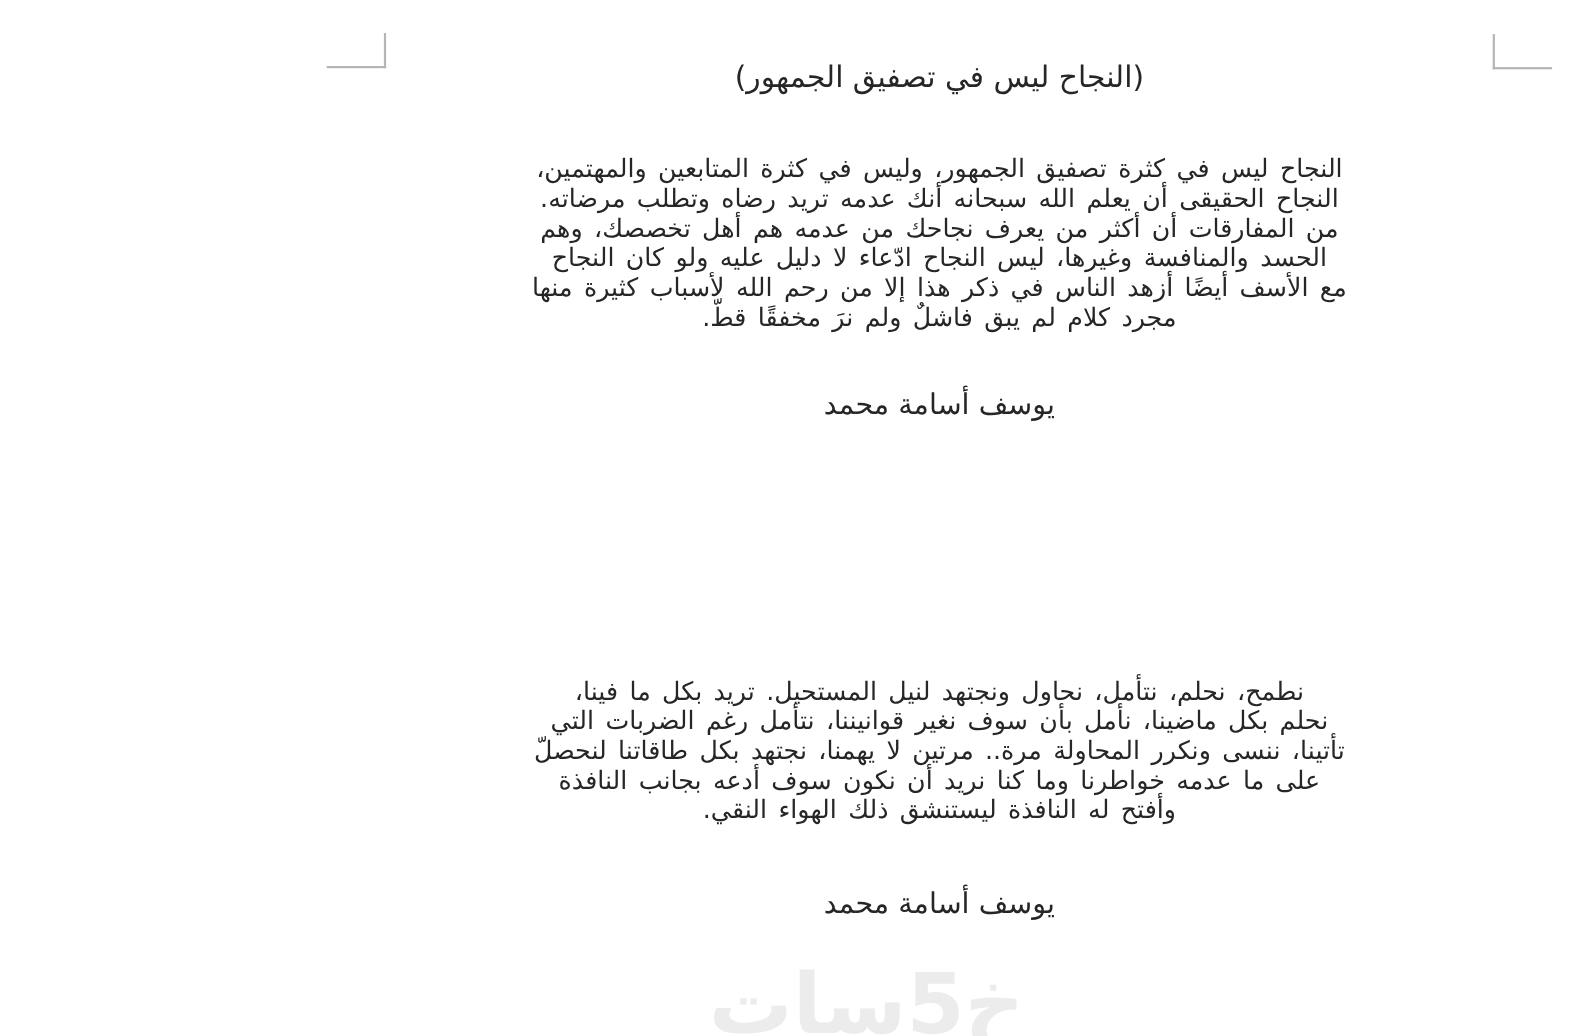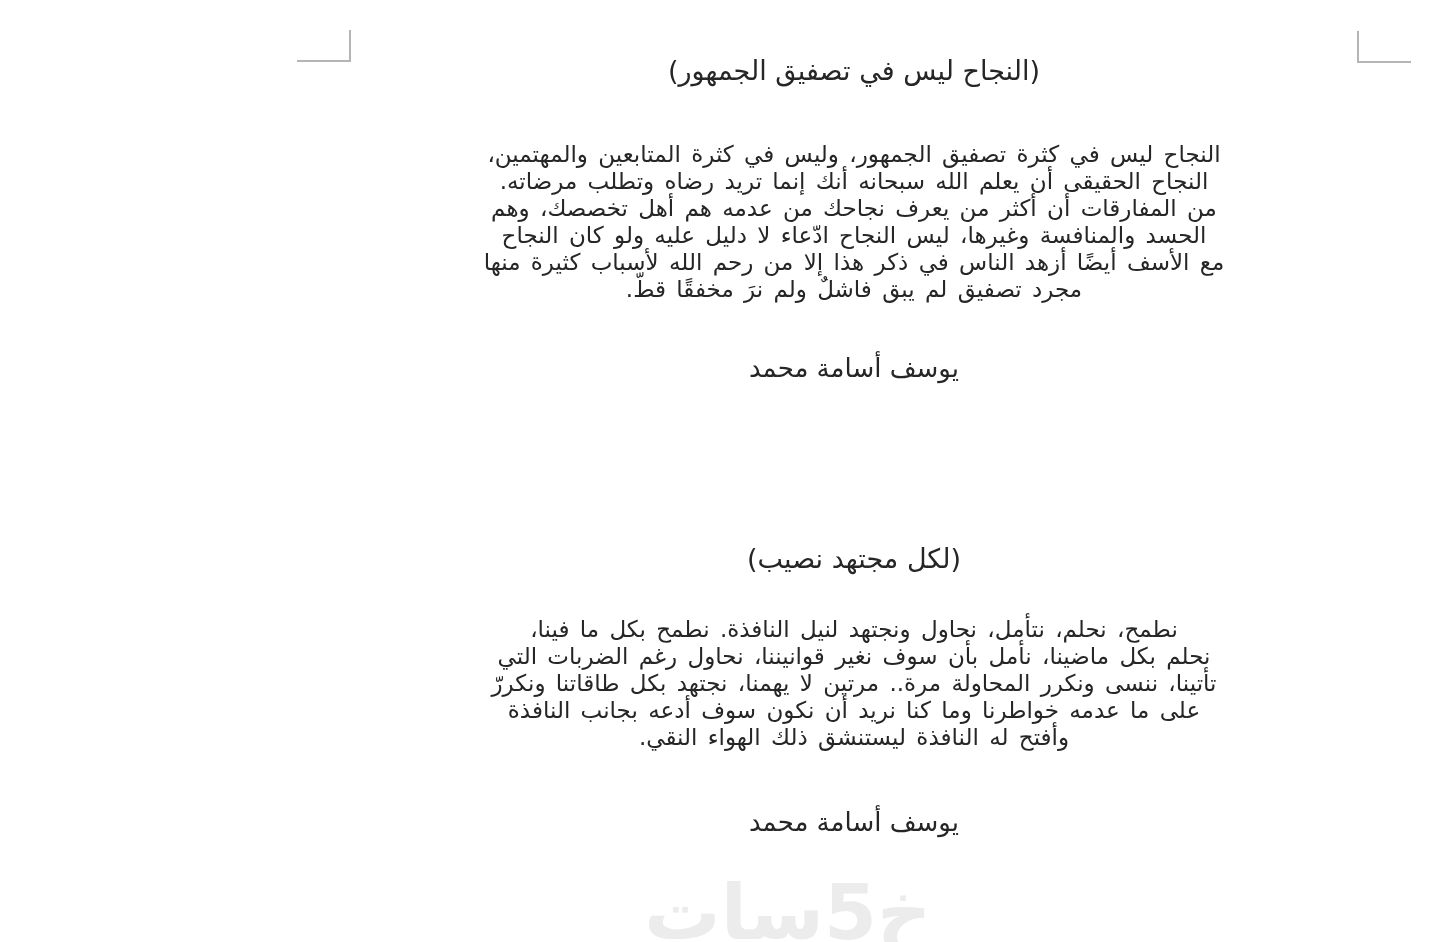--- a/index.html
+++ b/index.html
@@ -100,35 +100,34 @@
 
   <div class="cropmark left"></div>
   <div class="cropmark right"></div>
 
   <main class="content">
 
     <h1 class="section-title" id="title-1">(النجاح ليس في تصفيق الجمهور)</h1>
 
     <div class="para" id="para-1">
       <div class="line">النجاح ليس في كثرة تصفيق الجمهور، وليس في كثرة المتابعين والمهتمين،</div>
-      <div class="line">النجاح الحقيقى أن يعلم الله سبحانه أنك إنما تريد رضاه وتطلب مرضاته.</div>
+      <div class="line">النجاح الحقيقى أن يعلم الله سبحانه أنك عدمه تريد رضاه وتطلب مرضاته.</div>
       <div class="line">من المفارقات أن أكثر من يعرف نجاحك من عدمه هم أهل تخصصك، وهم</div>
       <div class="line">الحسد والمنافسة وغيرها، ليس النجاح ادّعاء لا دليل عليه ولو كان النجاح</div>
       <div class="line">مع الأسف أيضًا أزهد الناس في ذكر هذا إلا من رحم الله لأسباب كثيرة منها</div>
-      <div class="line">مجرد تصفيق لم يبق فاشلٌ ولم نرَ مخفقًا قطّ.</div>
+      <div class="line">مجرد كلام لم يبق فاشلٌ ولم نرَ مخفقًا قطّ.</div>
     </div>
 
     <div class="author" id="author-1">يوسف أسامة محمد</div>
 
-    <h1 class="section-title" id="title-2">(لكل مجتهد نصيب)</h1>
 
     <div class="para" id="para-2">
-      <div class="line">نطمح، نحلم، نتأمل، نحاول ونجتهد لنيل النافذة. نطمح بكل ما فينا،</div>
-      <div class="line">نحلم بكل ماضينا، نأمل بأن سوف نغير قوانيننا، نحاول رغم الضربات التي</div>
-      <div class="line">تأتينا، ننسى ونكرر المحاولة مرة.. مرتين لا يهمنا، نجتهد بكل طاقاتنا ونكررّ</div>
+      <div class="line">نطمح، نحلم، نتأمل، نحاول ونجتهد لنيل المستحيل. تريد بكل ما فينا،</div>
+      <div class="line">نحلم بكل ماضينا، نأمل بأن سوف نغير قوانيننا، نتأمل رغم الضربات التي</div>
+      <div class="line">تأتينا، ننسى ونكرر المحاولة مرة.. مرتين لا يهمنا، نجتهد بكل طاقاتنا لنحصلّ</div>
       <div class="line">على ما عدمه خواطرنا وما كنا نريد أن نكون سوف أدعه بجانب النافذة</div>
       <div class="line">وأفتح له النافذة ليستنشق ذلك الهواء النقي.</div>
     </div>
 
     <div class="author" id="author-2">يوسف أسامة محمد</div>
 
   </main>
 
   <div class="watermark">خ5سات</div>
 

